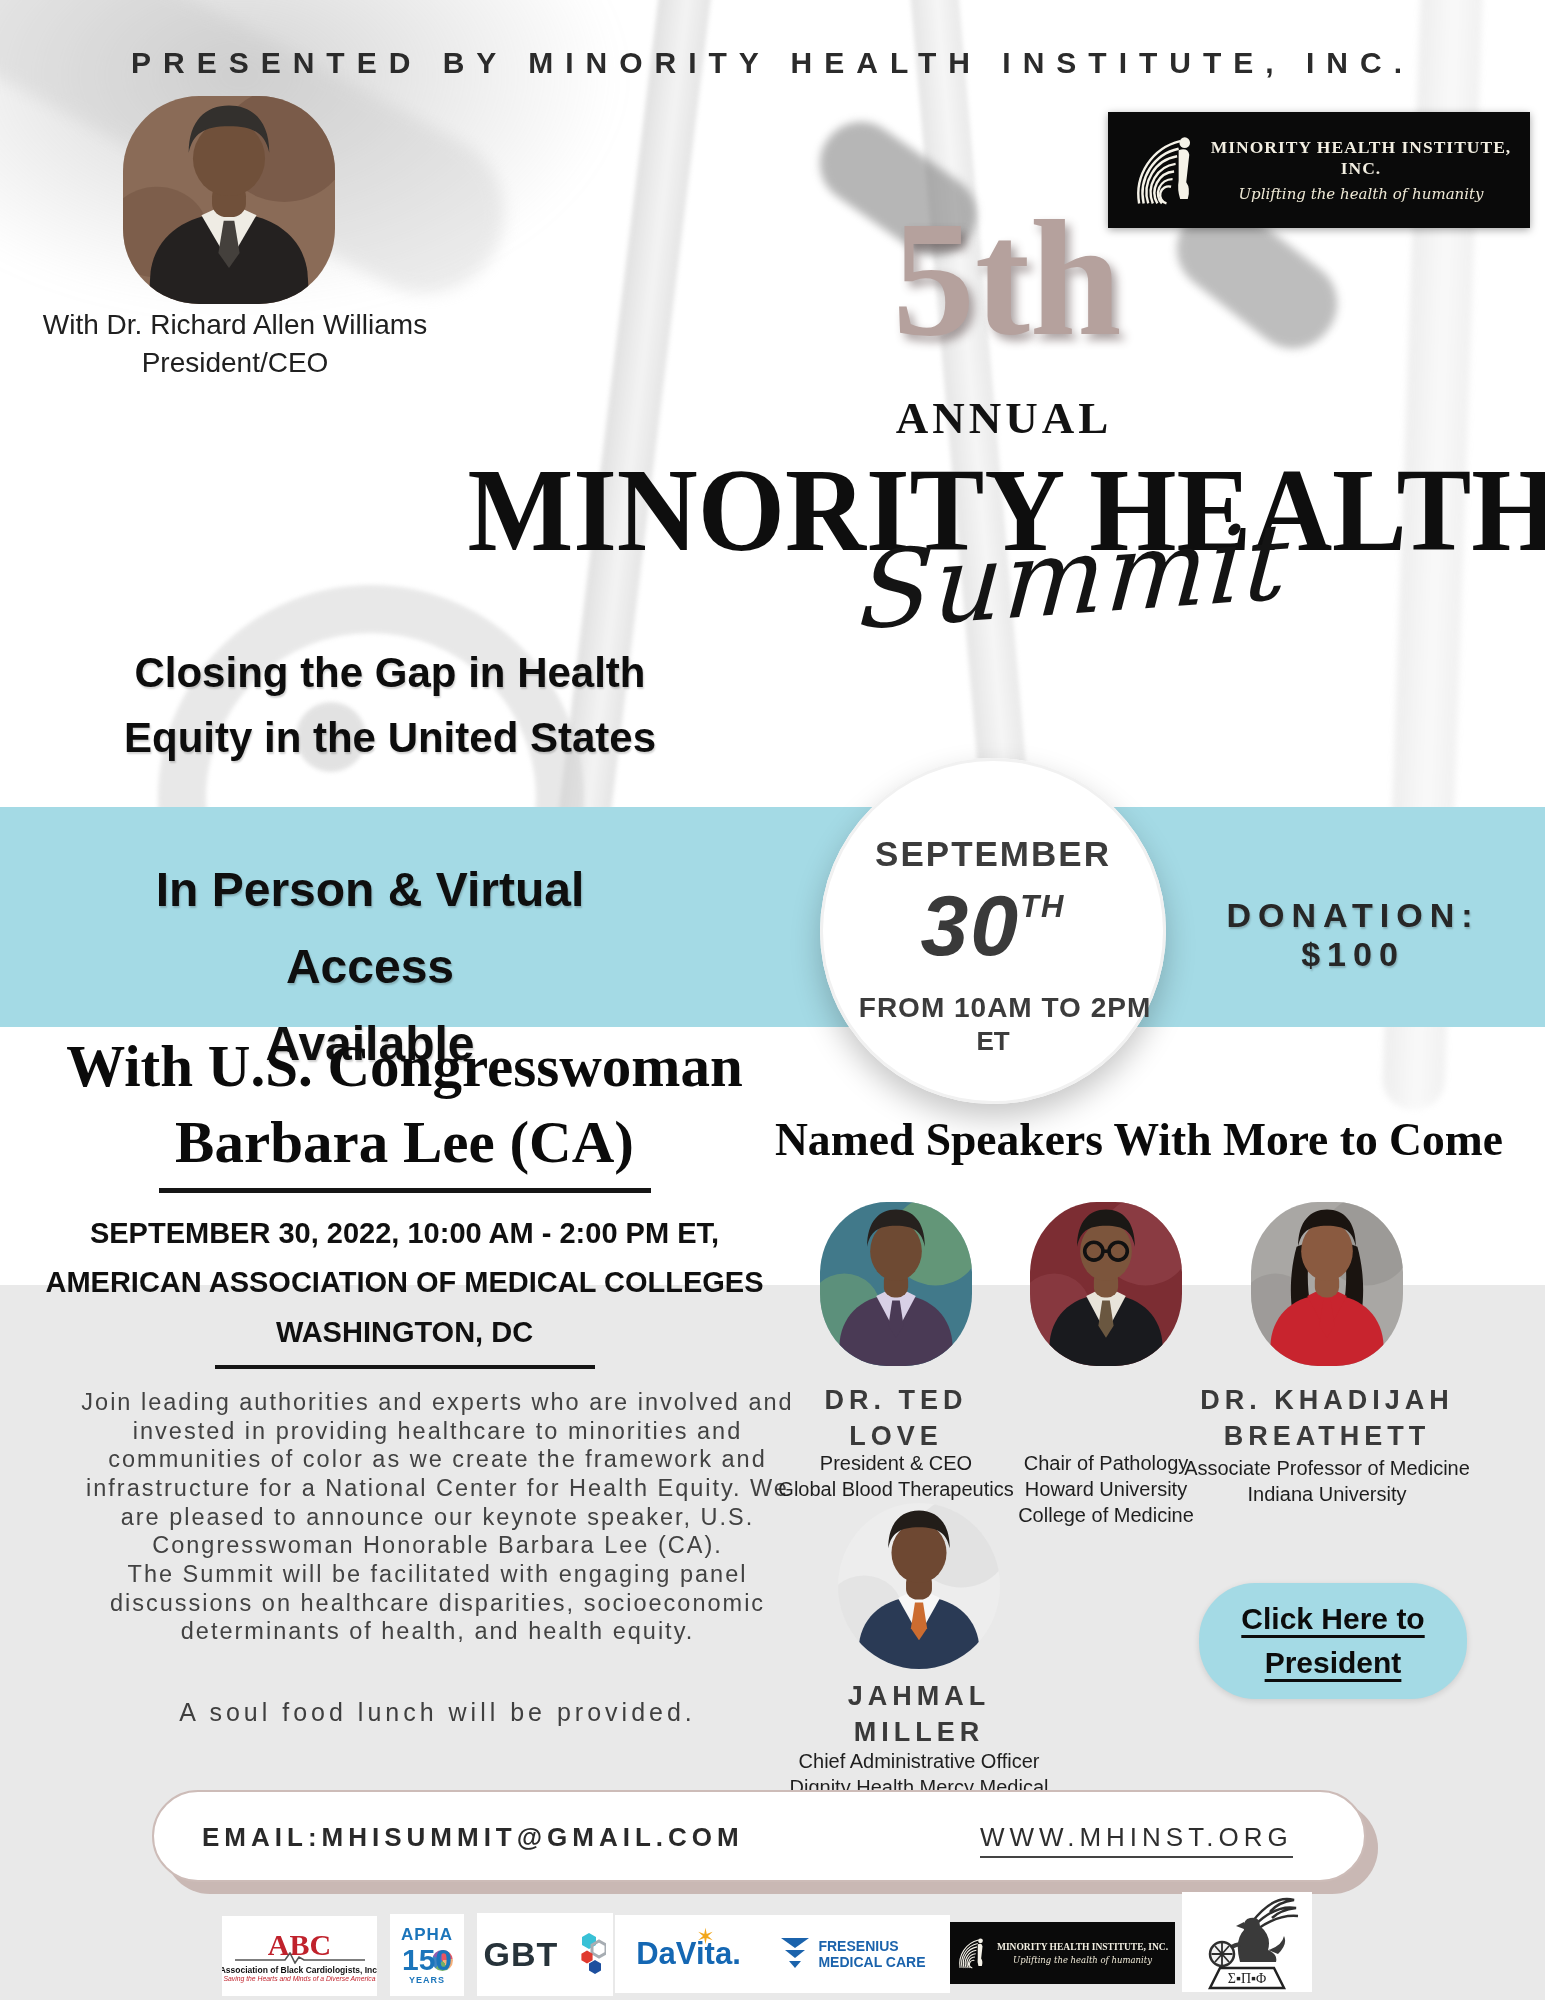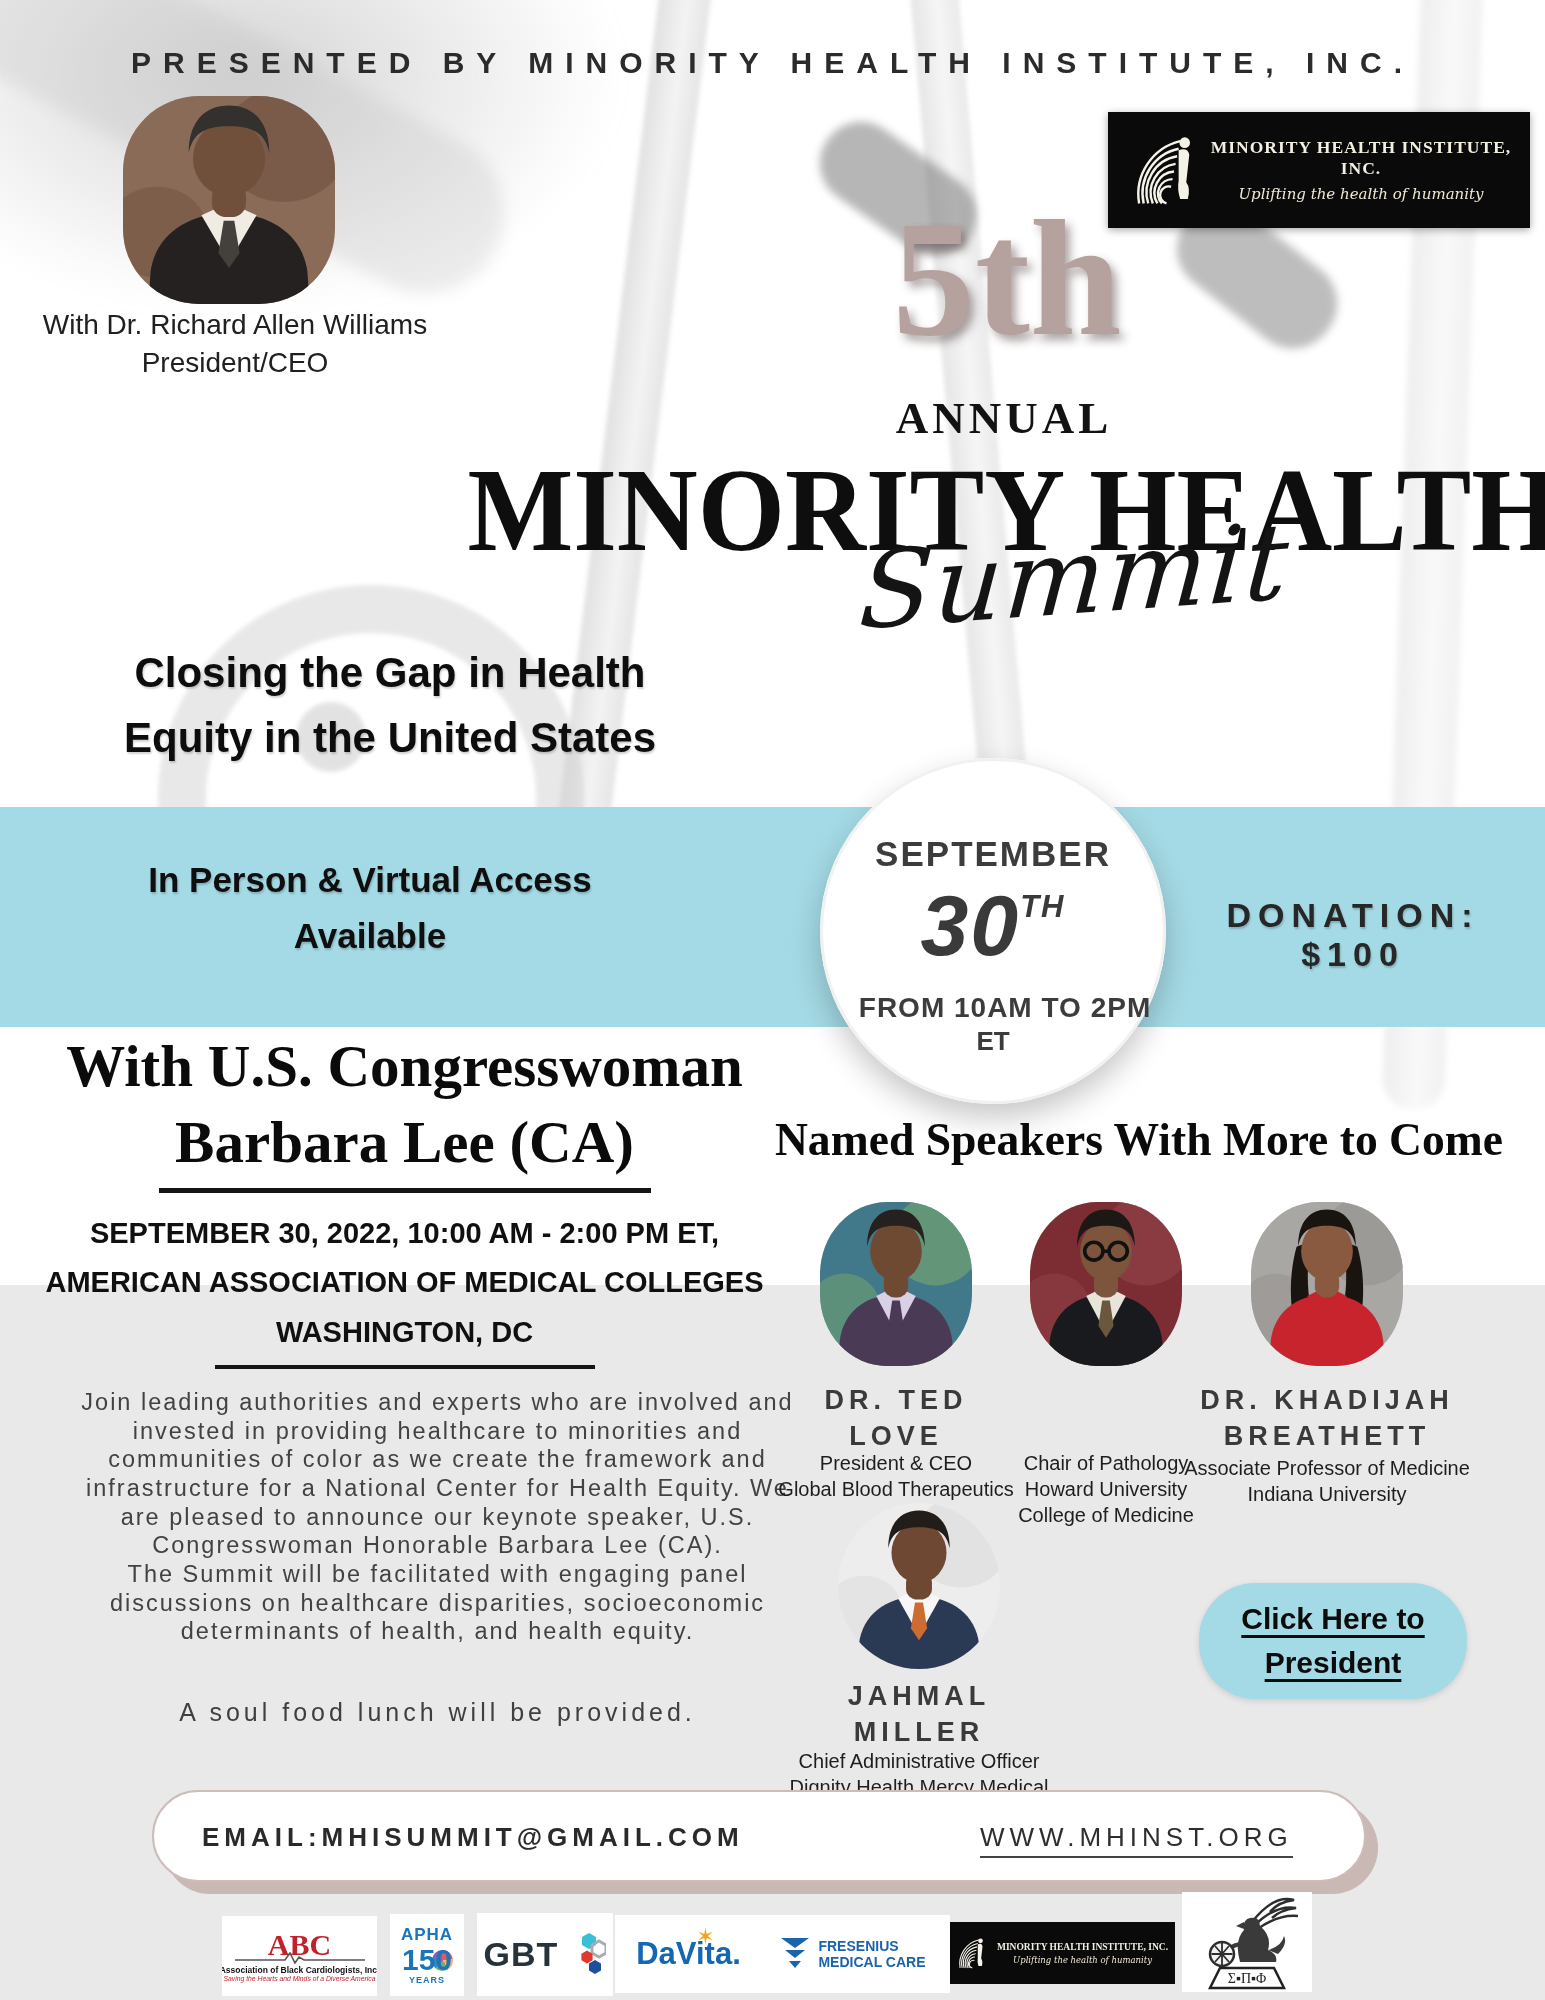--- a/index.html
+++ b/index.html
@@ -55,21 +55,21 @@
   .t-annual{left:754px;top:392px;width:500px;font-family:"Liberation Serif",serif;font-weight:bold;
       font-size:45px;letter-spacing:4px;color:#121212;}
   .t-main{left:248px;top:452px;width:1530px;font-family:"Liberation Serif",serif;font-weight:bold;
       font-size:118px;line-height:1;color:#0e0e0e;white-space:nowrap;transform:scaleX(.95);transform-origin:50% 50%;}
   .t-script{left:825px;top:524px;width:500px;font-family:"DejaVu Serif",serif;font-style:italic;
       font-size:106px;line-height:1;color:#141414;transform:rotate(-4deg) skewX(-8deg);letter-spacing:2px;}
   .t-sub{left:50px;top:640px;width:680px;font-size:42px;font-weight:bold;color:#0d0d0d;line-height:1.55;
       text-shadow:1px 2px 2px rgba(0,0,0,.18);}
 
   
-  .access{left:70px;top:852px;width:600px;font-size:35px;font-weight:bold;color:#0f0f0f;line-height:1.6;
+  .access{left:70px;top:852px;width:600px;font-size:48px;font-weight:bold;color:#0f0f0f;line-height:1.6;
       text-shadow:1px 2px 2px rgba(0,0,0,.2);}
   .donation{left:1183px;top:896px;width:340px;font-size:34px;font-weight:bold;letter-spacing:7px;color:#272727;
       text-shadow:1px 2px 2px rgba(0,0,0,.2);}
 
   
   .badge-circle{left:820px;top:758px;width:346px;height:346px;background:#ffffff;border-radius:50%;
       box-shadow:0 14px 30px rgba(0,0,0,.22), inset 0 0 0 3px #f1f1f1;}
   .badge-month{left:0;top:76px;width:100%;font-size:35px;font-weight:bold;letter-spacing:2px;color:#3c3c3c;}
   .badge-dayrow{left:0;top:118px;width:100%;}
   .badge-day{font-size:86px;font-weight:bold;font-style:italic;color:#3a3a3a;letter-spacing:2px;}

